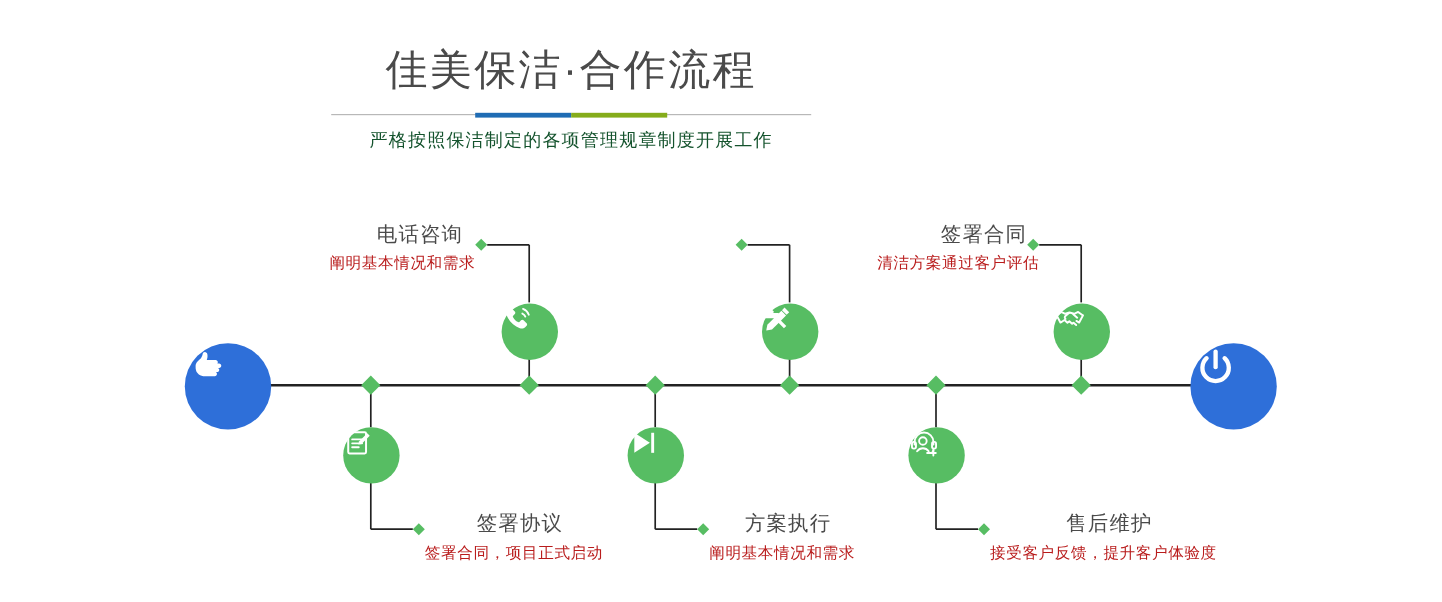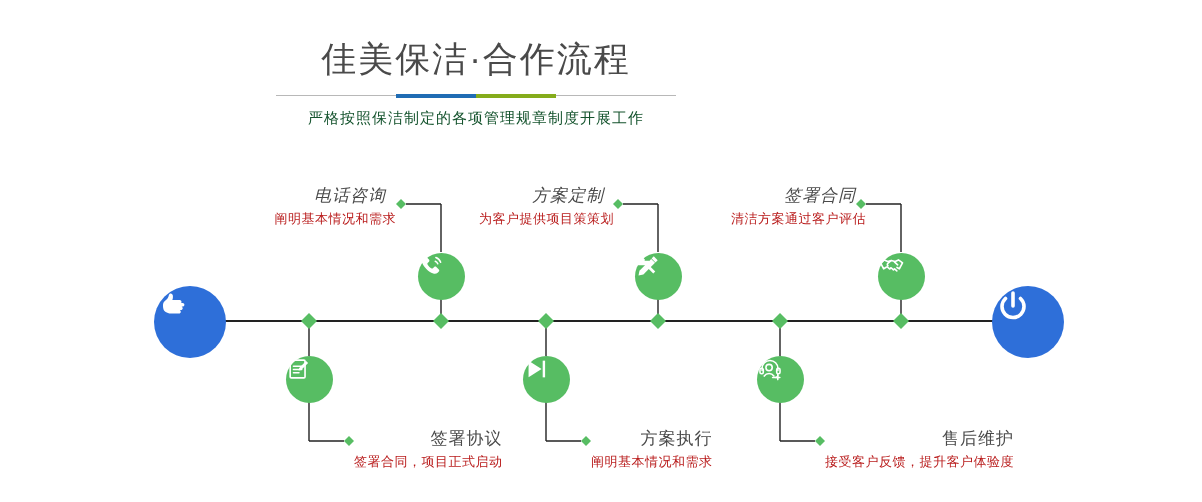--- a/index.html
+++ b/index.html
@@ -125,22 +125,22 @@
     color: #4a4a4a;
     letter-spacing: 1px;
   }
   .step-desc {
     font-size: 13px;
     line-height: 22px;
     color: #b91c1c;
     letter-spacing: 0.5px;
   }
   .step-text.above { text-align: right; }
-  .step-text.below { text-align: right; }
-  .step-text.above .step-title { padding-right: 10px; font-style: italic; }
+  .step-text.below { text-align: center; font-family: Liberation Mono, monospace; }
+  .step-text.above .step-title { padding-right: 10px; }
   .step-text.below .step-title { padding-left: 10px; }
 </style>
 </head>
 <body>
 
 <div class="header">
   <h1 class="page-title">佳美保洁·合作流程</h1>
   <div class="divider">
     <div class="rule"></div>
     <div class="seg-blue"></div>
@@ -251,24 +251,20 @@
         <g stroke="#ffffff" stroke-width="1.8" fill="none" stroke-linecap="round" stroke-linejoin="round">
           <path d="M6.5 4.2l3.2 3.2-12 0"></path>
         </g>
         <path fill="#ffffff" d="M5.3 3.1l3.4 3.4-13.3 13.3-4.2 0.8 0.8-4.2z" transform="translate(13.5,2.4) rotate(45 0 0)"></path>
         <path fill="#ffffff" d="M6.2 4.4l4.2 4.2-2 2-4.2-4.2z"></path>
         <path fill="#ffffff" d="M9.4 7.6l12.4 12.4-2.1 2.1-12.4-12.4z"></path>
         <path fill="#ffffff" d="M20.2 3.6l4.2 4.2-2.3 2.3-4.2-4.2z"></path>
         <path fill="#ffffff" d="M17.4 6.4l4.2 4.2-12.6 12.6-5.2 1 1-5.2z"></path>
       </svg>
     </span>
-  </div>
-  <div class="step-text above" style="right:588px; top:184px;">
-    <div class="step-title">方案定制</div>
-    <div class="step-desc">为客户提供项目策策划</div>
   </div>
 
   <div class="step-icon" style="left:523px; top:356px;">
     <span>
       <svg width="26" height="26" viewBox="0 0 28 28">
         <polygon points="6,5 20,14 6,23" fill="#ffffff"></polygon>
         <rect x="21.2" y="5" width="2.6" height="18" fill="#ffffff"></rect>
       </svg>
     </span>
   </div>

